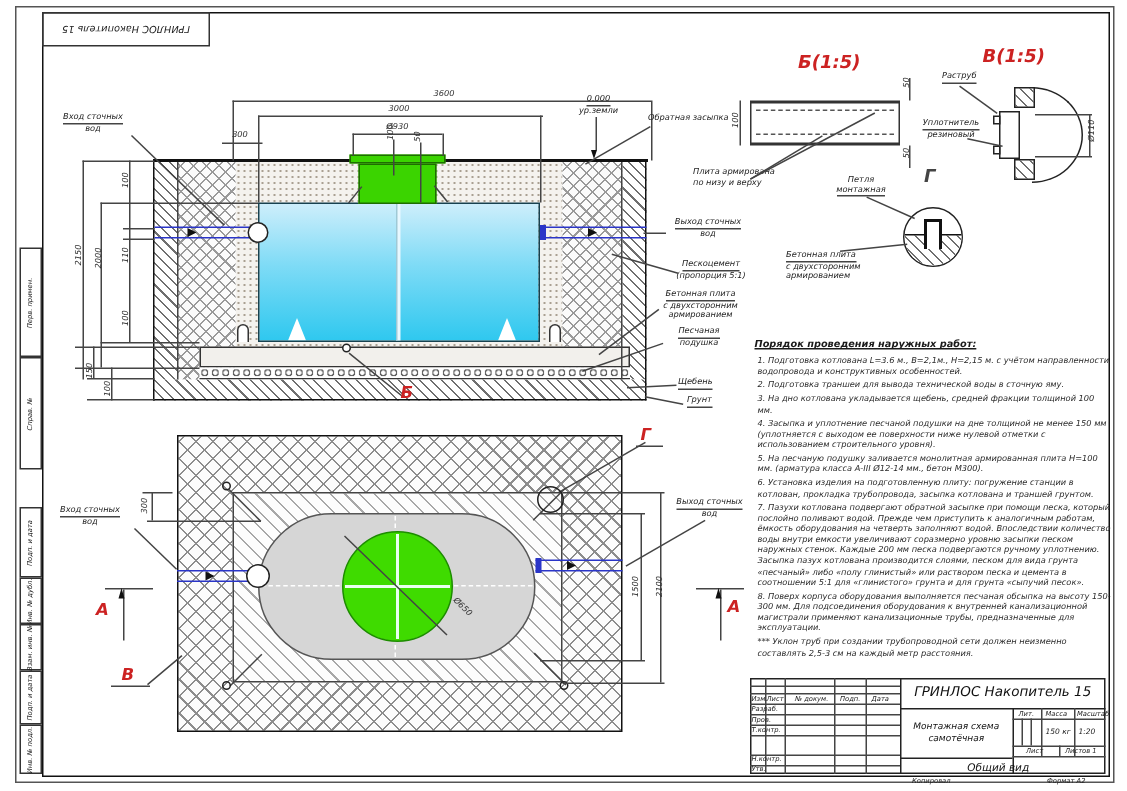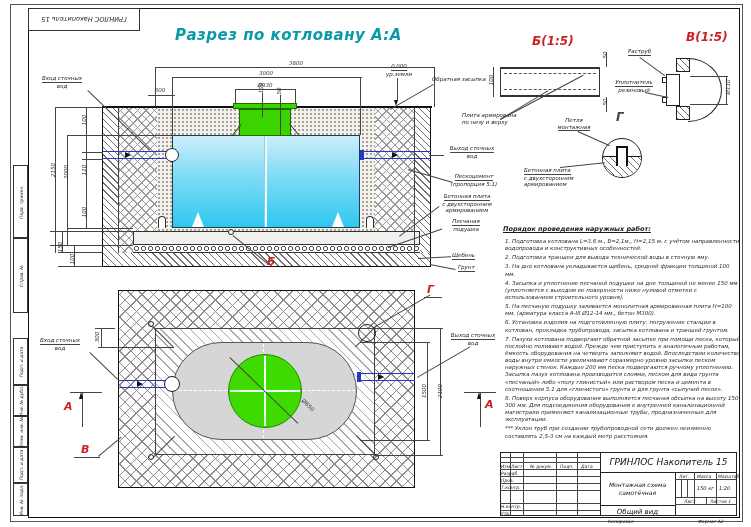--- a/index.html
+++ b/index.html
@@ -66,21 +66,20 @@
   <div class="strip-cell" style="top:416px;height:31px;">
       <span>Взам. инв. №</span>
     </div>
   <div class="strip-cell" style="top:447px;height:36px;">
       <span>Подп. и дата</span>
     </div>
   <div class="strip-cell" style="top:483px;height:33px;">
       <span>Инв. № подл.</span>
     </div>
 
-  <div class="abs" style="left:175px;top:26px;font:italic bold 15px 'DejaVu Sans',sans-serif;color:#0a99a8;letter-spacing:.5px;">Разрез по котловану А:А</div>
 
   <div class="abs stipple" style="left:157px;top:108px;width:218px;height:145px;"></div>
   <div class="abs hatch-basket" style="left:118px;top:108px;width:39px;height:145px;"></div>
   <div class="abs hatch-basket" style="left:375px;top:108px;width:40px;height:145px;"></div>
   <div class="abs hatch-soil" style="left:102px;top:107px;width:16px;height:146px;"></div>
   <div class="abs hatch-soil" style="left:415px;top:107px;width:16px;height:146px;"></div>
 
   <div class="abs concrete" style="left:133px;top:231px;width:287px;height:14px;border:1px solid #333;box-sizing:border-box;"></div>
   <div class="abs chain" style="left:133px;top:245px;width:287px;height:8px;border-bottom:1px solid #333;box-sizing:border-box;"></div>
   <div class="abs hatch-soil" style="left:102px;top:253px;width:329px;height:14px;"></div>
@@ -285,21 +284,21 @@
   <div class="dim rot" style="left:596px;top:52px;width:18px;">50</div>
   <div class="vl" style="left:606px;top:97px;height:15px;"></div>
   <div class="dim rot" style="left:596px;top:99px;width:18px;">50</div>
   <div class="lbl" style="left:462px;top:112px;">
     <span>Плита армирована</span><br>
     <span>по низу и верху</span>
   </div>
   <div class="ld" style="left:500px;top:119px;width:56px;transform:rotate(-31deg);"></div>
   <div class="ld" style="left:500px;top:119px;width:94px;transform:rotate(-28deg);"></div>
 
-  <div class="dt" style="left:686px;top:30px;text-align:right;">В(1:5)</div>
+  <div class="dt" style="left:655px;top:30px;text-align:right;">В(1:5)</div>
   <div class="abs" style="left:688px;top:58px;width:34px;height:64px;background:#fff;border:1.2px solid #222;border-left:none;border-radius:0 34px 34px 0 / 0 32px 32px 0;box-sizing:border-box;"></div>
   <div class="abs hatch-soil" style="left:676px;top:58px;width:14px;height:14px;border:1px solid #222;box-sizing:border-box;"></div>
   <div class="abs hatch-soil" style="left:676px;top:106px;width:14px;height:14px;border:1px solid #222;box-sizing:border-box;"></div>
   <div class="abs" style="left:666px;top:74px;width:14px;height:32px;border:1.2px solid #222;box-sizing:border-box;background:#fff;"></div>
   <div class="abs" style="left:662px;top:77px;width:5px;height:6px;border:1px solid #222;box-sizing:border-box;"></div>
   <div class="abs" style="left:662px;top:97px;width:5px;height:6px;border:1px solid #222;box-sizing:border-box;"></div>
   <div class="hl" style="left:690px;top:76px;width:38px;"></div>
   <div class="hl" style="left:690px;top:104px;width:38px;"></div>
   <div class="vl" style="left:726px;top:76px;height:28px;"></div>
   <div class="dim rot" style="left:716px;top:84px;width:24px;">Ø110</div>
@@ -374,21 +373,21 @@
   <div class="tbl" style="left:501px;top:511px;">Утв.</div>
 
   <div class="abs" style="left:600px;top:452px;width:137px;height:20px;display:flex;align-items:center;justify-content:center;
               font:italic 9px 'DejaVu Sans',sans-serif;color:#111;">ГРИНЛОС Накопитель 15</div>
   <div class="abs" style="left:600px;top:472px;width:75px;height:33px;display:flex;flex-direction:column;align-items:center;justify-content:center;
               font:italic 6px 'DejaVu Sans',sans-serif;color:#111;line-height:1.3;">
     <span>Монтажная схема</span>
     <span>самотёчная</span>
   </div>
   <div class="abs" style="left:600px;top:505px;width:75px;height:14px;display:flex;align-items:center;justify-content:center;
-              font:italic 7px 'DejaVu Sans',sans-serif;color:#111;">Общий вид</div>
+              font:italic 7px 'DejaVu Sans',sans-serif;color:#111;padding-left:28px;">Общий вид</div>
 
   <div class="hl" style="left:675px;top:479px;width:62px;"></div>
   <div class="hl" style="left:675px;top:497px;width:62px;"></div>
   <div class="hl" style="left:675px;top:504px;width:62px;"></div>
   <div class="vl" style="left:694px;top:472px;height:32px;"></div>
   <div class="vl" style="left:716px;top:472px;height:32px;"></div>
   <div class="vl" style="left:681px;top:479px;height:18px;"></div>
   <div class="vl" style="left:687px;top:479px;height:18px;"></div>
   <div class="vl" style="left:706px;top:497px;height:7px;"></div>
   <div class="tbl" style="left:679px;top:473.5px;">Лит.</div>

